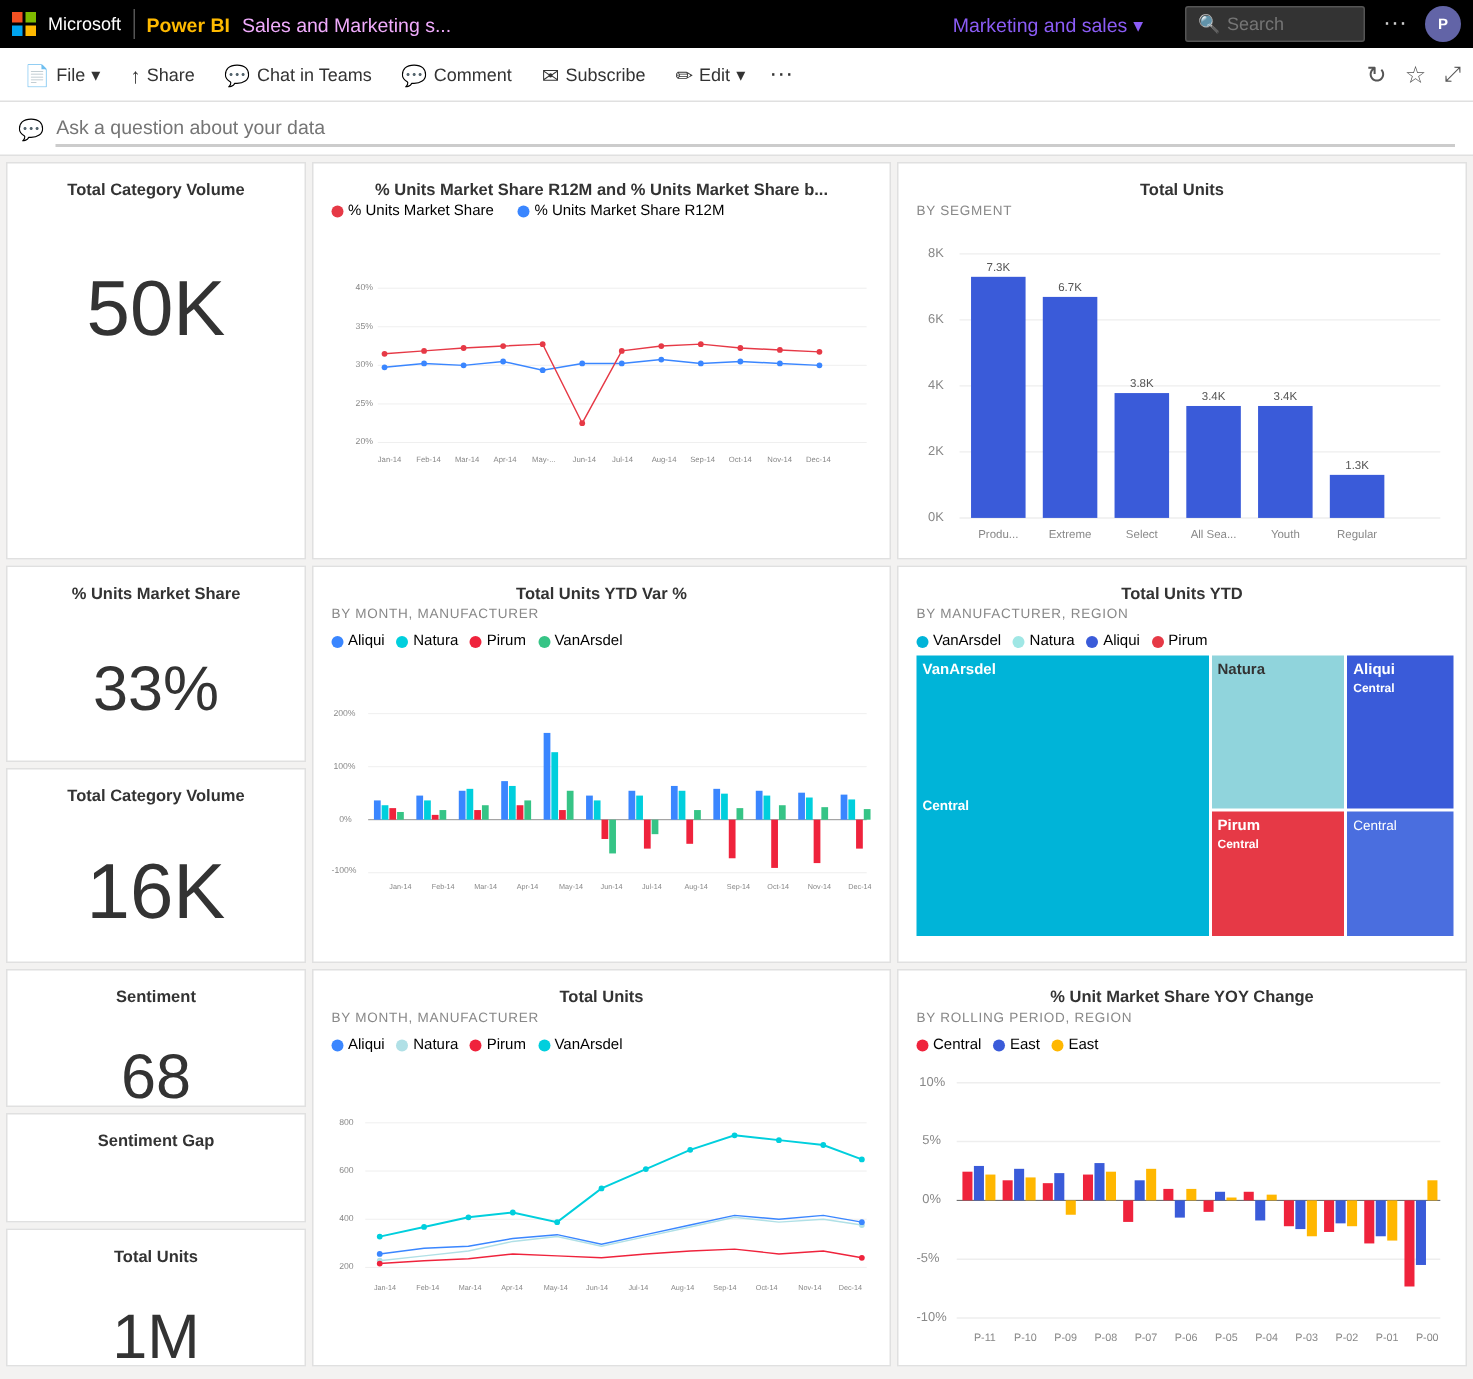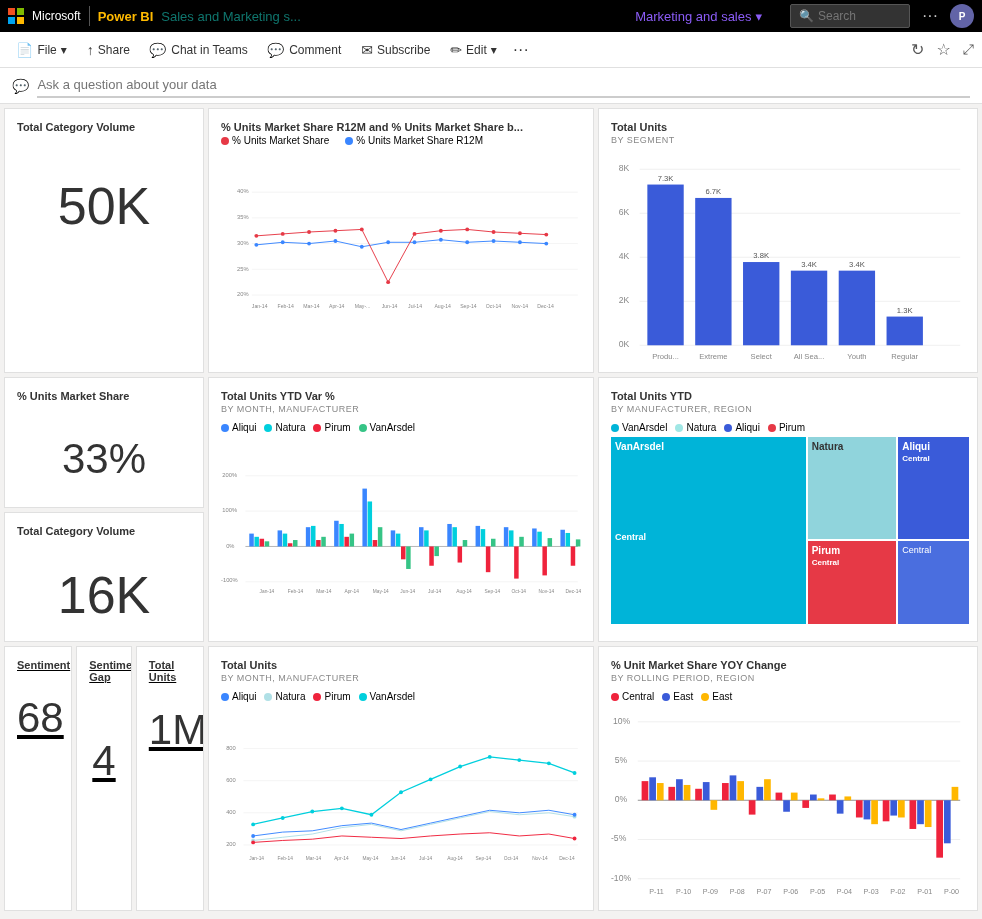--- a/index.html
+++ b/index.html
@@ -15,21 +15,21 @@
       gap: 8px;
     }
     .ms-logo { display: flex; align-items: center; gap: 4px; }
     .ms-logo-grid { display: grid; grid-template-columns: 1fr 1fr; gap: 2px; width: 16px; height: 16px; }
     .ms-logo-grid div { width: 7px; height: 7px; }
     .ms-logo-grid div:nth-child(1) { background: #f25022; }
     .ms-logo-grid div:nth-child(2) { background: #7fba00; }
     .ms-logo-grid div:nth-child(3) { background: #00a4ef; }
     .ms-logo-grid div:nth-child(4) { background: #ffb900; }
     .powerbi-label { color: #ffba00; font-weight: 600; font-size: 13px; }
-    .report-title { color: #0f766e; font-size: 13px; }
+    .report-title { color: #f0abfc; font-size: 13px; }
     .marketing-menu { color: #8b5cf6; font-size: 13px; display: flex; align-items: center; gap: 4px; margin-left: auto; margin-right: 20px; }
     .search-box {
       background: #333;
       border: 1px solid #555;
       border-radius: 2px;
       height: 24px;
       display: flex;
       align-items: center;
       padding: 0 8px;
       gap: 4px;
@@ -86,21 +86,21 @@
     }
 
     
     .card {
       background: #fff;
       border: 1px solid #e0e0e0;
       padding: 12px;
       position: relative;
       overflow: hidden;
     }
-    .card-title { font-size: 11px; color: #333; font-weight: 600; margin-bottom: 2px; }
+    .card-title { font-size: 11px; color: #333; font-weight: 600; margin-bottom: 2px; text-align: center; }
     .card-subtitle { font-size: 9px; color: #888; letter-spacing: 0.5px; text-transform: uppercase; margin-bottom: 8px; }
     .card-big-value { font-size: 48px; font-weight: 300; color: #333; text-align: center; line-height: 1.2; padding-top: 30px; }
 
     
     .left-card { display: flex; flex-direction: column; }
     .left-card .card-big-value { font-size: 52px; padding-top: 40px; }
     svg text { font-family: 'Segoe UI', Arial, sans-serif; }
 
     
     .legend { display: flex; flex-wrap: wrap; gap: 8px; margin-bottom: 4px; font-size: 10px; align-items: center; }
@@ -453,21 +453,21 @@
       <div style="background:#e63946;padding:4px;color:#fff;font-size:10px;font-weight:600;">
         <div>Pirum</div>
         <div style="font-size:8px;margin-top:2px;">Central</div>
       </div>
       <div style="background:#4a6edf;padding:4px;color:#fff;font-size:9px;">
         Central
       </div>
     </div>
   </div>
 
-  <div style="display:flex;flex-direction:row;gap:4px;text-decoration:underline;">
+  <div style="display:flex;flex-direction:column;gap:4px;">
     <div class="card left-card" style="flex:1;">
       <div class="card-title">Sentiment</div>
       <div class="card-big-value" style="font-size:42px;padding-top:20px;">68</div>
     </div>
     <div class="card left-card" style="flex:0.7;gap:41px;">
       <div class="card-title">Sentiment Gap</div>
       <div class="card-big-value" style="font-size:42px;padding-top:10px;">4</div>
     </div>
     <div class="card left-card" style="flex:1;">
       <div class="card-title">Total Units</div>

